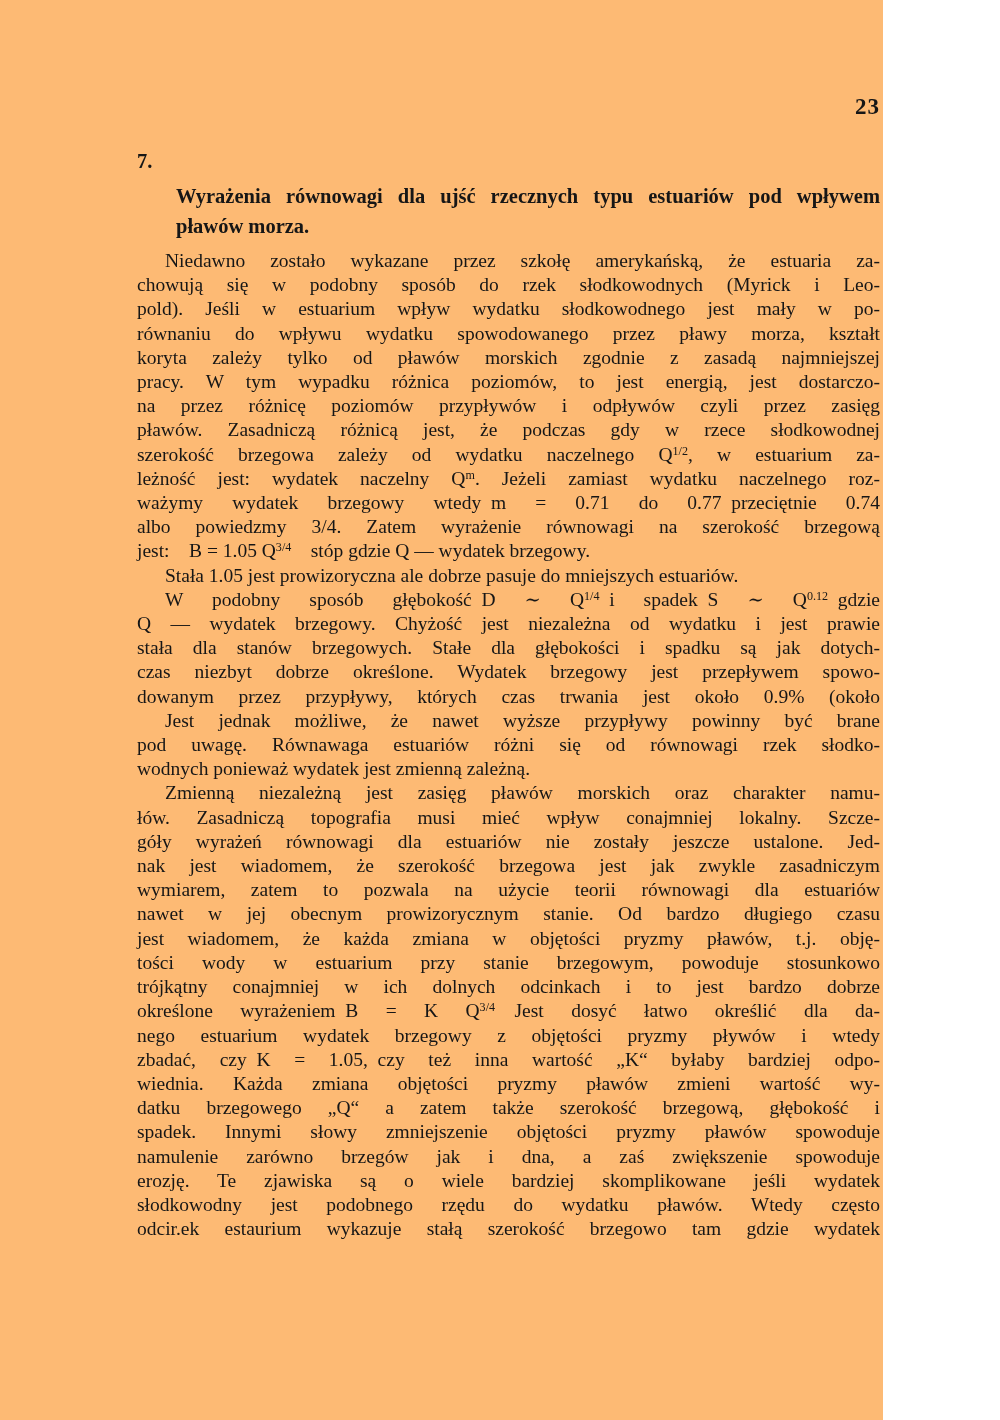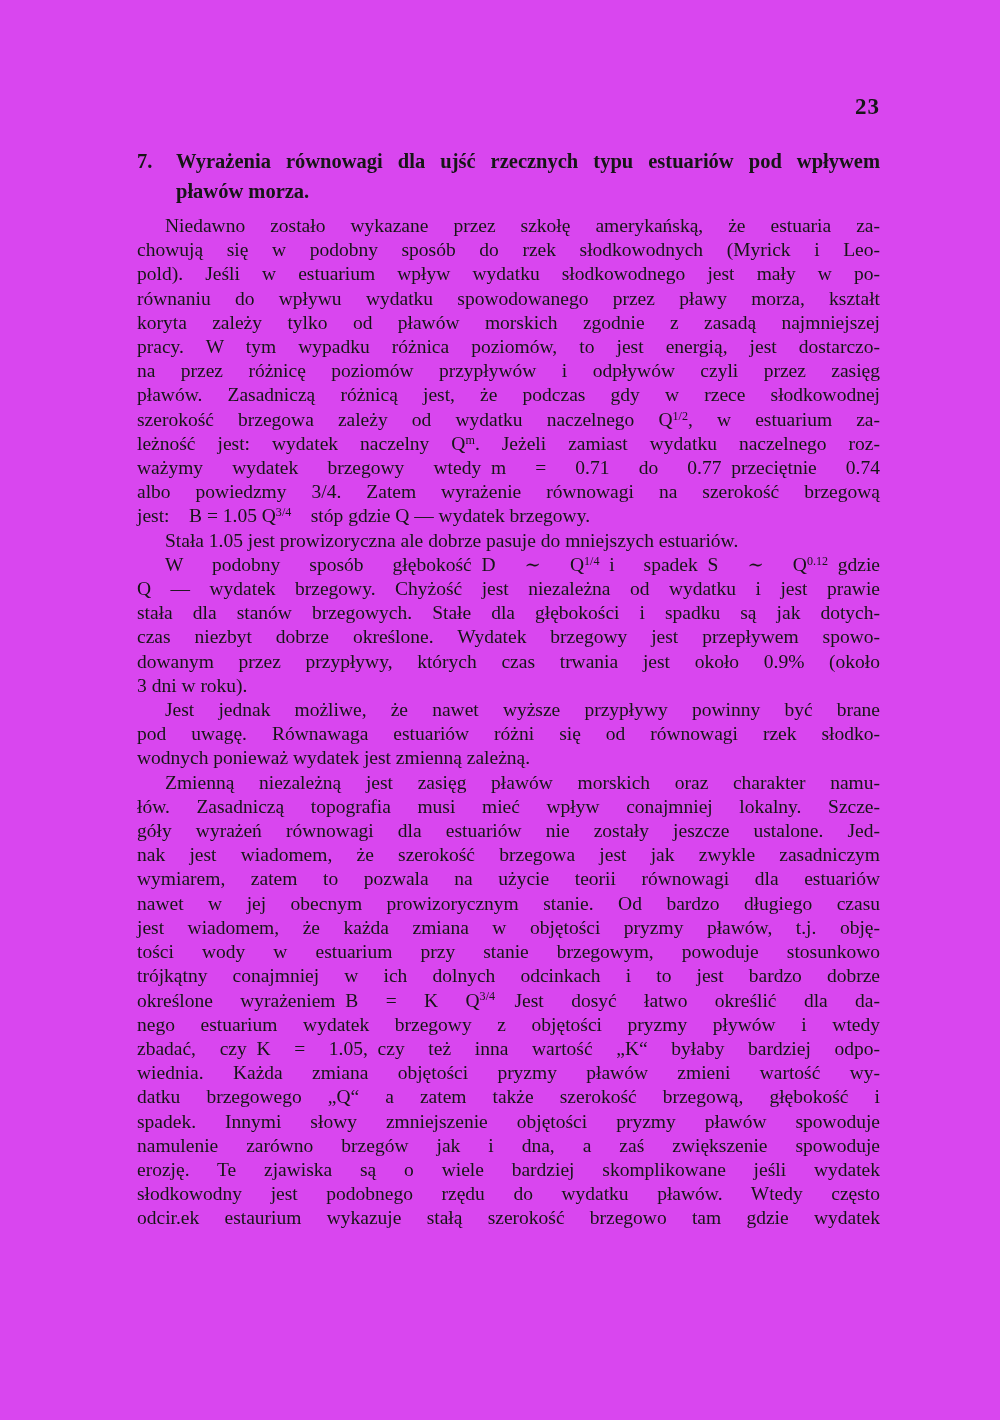--- a/index.html
+++ b/index.html
@@ -2,23 +2,23 @@
 <html><head>
 <meta charset="utf-8">
 <style>
   html, body {
     margin: 0;
     padding: 0;
     background: #ffffff;
   }
   .sheet {
     position: relative;
-    width: 1000px;
+    width: 883px;
     height: 1420px;
-    background: #d946ef;
+    background: #fdba74;
     color: #161616;
     font-family: "Liberation Serif", "DejaVu Serif", serif;
     overflow: hidden;
   }
   .page-number {
     position: absolute;
     top: 94px;
     left: 137px;
     width: 743px;
     text-align: right;
@@ -41,20 +41,21 @@
   .h-num {
     width: 39px;
     flex: 0 0 39px;
   }
   .h-text {
     flex: 1 1 auto;
   }
   .h-line.just {
     text-align: justify;
     text-align-last: justify;
+    margin-top: 35px;
   }
   .body-text {
     margin-top: 8px;
     font-size: 19.5px;
     line-height: 24.2px;
   }
   .line {
     text-align: left;
     white-space: normal;
   }
@@ -100,21 +101,20 @@
         <div class="line just">leżność jest: wydatek naczelny Q<sup>m</sup>. Jeżeli zamiast wydatku naczelnego roz-</div>
         <div class="line just">ważymy wydatek brzegowy wtedy m = 0.71 do 0.77 przeciętnie 0.74</div>
         <div class="line just">albo powiedzmy 3/4. Zatem wyrażenie równowagi na szerokość brzegową</div>
         <div class="line">jest:  B = 1.05 Q<sup>3/4</sup>  stóp gdzie Q — wydatek brzegowy.</div>
         <div class="line indent">Stała 1.05 jest prowizoryczna ale dobrze pasuje do mniejszych estuariów.</div>
         <div class="line indent just">W podobny sposób głębokość D ∼ Q<sup>1/4</sup> i spadek S ∼ Q<sup>0.12</sup> gdzie</div>
         <div class="line just">Q — wydatek brzegowy. Chyżość jest niezależna od wydatku i jest prawie</div>
         <div class="line just">stała dla stanów brzegowych. Stałe dla głębokości i spadku są jak dotych-</div>
         <div class="line just">czas niezbyt dobrze określone. Wydatek brzegowy jest przepływem spowo-</div>
         <div class="line just">dowanym przez przypływy, których czas trwania jest około 0.9% (około</div>
-        <div class="line">3 dni w roku).</div>
         <div class="line indent just">Jest jednak możliwe, że nawet wyższe przypływy powinny być brane</div>
         <div class="line just">pod uwagę. Równawaga estuariów różni się od równowagi rzek słodko-</div>
         <div class="line">wodnych ponieważ wydatek jest zmienną zależną.</div>
         <div class="line indent just">Zmienną niezależną jest zasięg pławów morskich oraz charakter namu-</div>
         <div class="line just">łów. Zasadniczą topografia musi mieć wpływ conajmniej lokalny. Szcze-</div>
         <div class="line just">góły wyrażeń równowagi dla estuariów nie zostały jeszcze ustalone. Jed-</div>
         <div class="line just">nak jest wiadomem, że szerokość brzegowa jest jak zwykle zasadniczym</div>
         <div class="line just">wymiarem, zatem to pozwala na użycie teorii równowagi dla estuariów</div>
         <div class="line just">nawet w jej obecnym prowizorycznym stanie. Od bardzo długiego czasu</div>
         <div class="line just">jest wiadomem, że każda zmiana w objętości pryzmy pławów, t.j. obję-</div>

